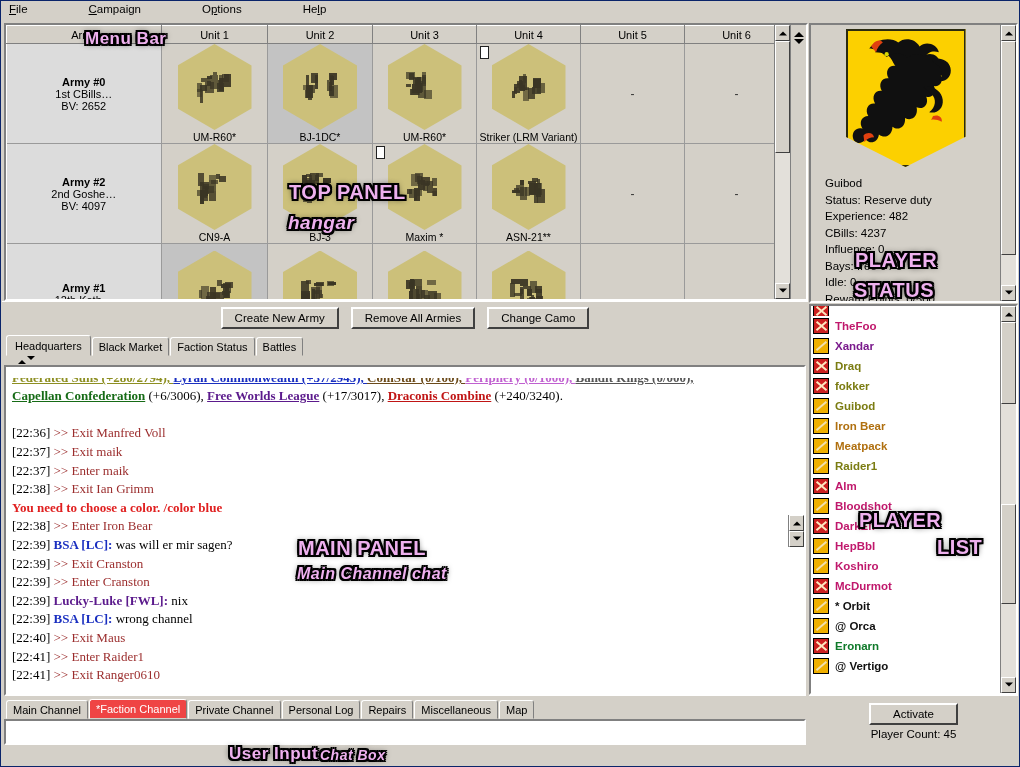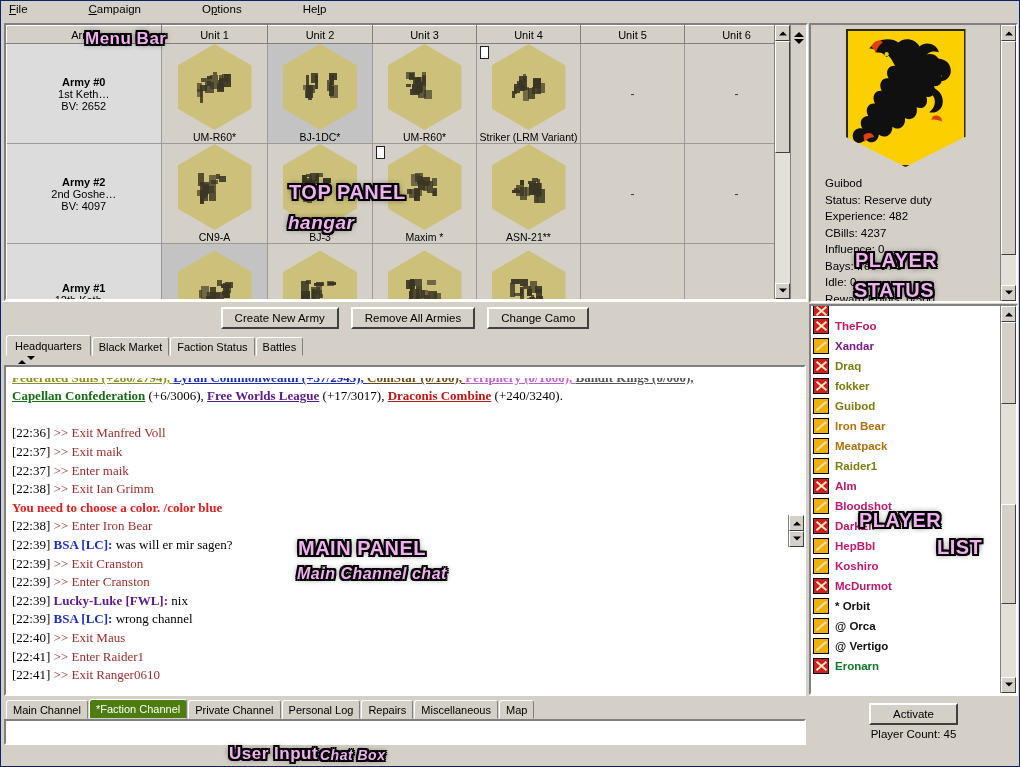--- a/index.html
+++ b/index.html
@@ -196,21 +196,21 @@
     height: 22px;
   }
   .tab {
     background: #d4d0c8;
     border: 1px solid; border-color: #ffffff #808080 #d4d0c8 #ffffff;
     border-radius: 3px 3px 0 0;
     font-size: 11px; padding: 3px 6px 2px 6px;
     cursor: pointer; color: #000; white-space: nowrap;
     position: relative; top: 1px;
   }
-  .tab.sel { background: #4d7c0f; color: #fff; font-weight: normal; padding-bottom: 3px; }
+  .tab.sel { background: #ef4444; color: #fff; font-weight: normal; padding-bottom: 3px; }
   .tabstrip.hqtabs .tab.sel2 {
     background: #d4d0c8; color:#000;
     border-bottom-color: #d4d0c8;
     padding: 4px 8px 3px 8px;
   }
 
   
   .chat-outer {
     flex: 1 1 auto;
     border: 2px solid; border-color: #808080 #ffffff #ffffff #808080;
@@ -370,21 +370,21 @@
                 <th>Unit 3</th>
                 <th>Unit 4</th>
                 <th>Unit 5</th>
                 <th>Unit 6</th>
               </tr>
             </thead>
             <tbody>
                 <tr>
                   <td class="armycell">
                     <div class="army-name">Army #0</div>
-                    <div class="army-sub">1st Keth…</div>
+                    <div class="army-sub">1st CBills…</div>
                     <div class="army-sub">BV: 2652</div>
                   </td>
                   <td>
                     <div class="hexwrap">
                       <div class="hex">
                         <div class="mekicon">
                           <span style="left: 23px; top: 6px; width: 5px; height: 13px; opacity: 0.93;"></span>
                           <span style="left: 4px; top: 18px; width: 3px; height: 13px; opacity: 0.85;"></span>
                           <span style="left: 21px; top: 11px; width: 7px; height: 9px; opacity: 0.88;"></span>
                           <span style="left: 11px; top: 4px; width: 5px; height: 3px; opacity: 0.94;"></span>
@@ -940,31 +940,31 @@
               </div>
               <span style="color: rgb(17, 17, 17);">* Orbit</span>
             </div>
             <div class="pl-row">
               <div class="pl-icon idle">
                 <i class="s1"></i>
               </div>
               <span style="color: rgb(17, 17, 17);">@ Orca</span>
             </div>
             <div class="pl-row">
+              <div class="pl-icon busy">
+                <i class="s1"></i>
+                <i class="s2"></i>
+              </div>
+              <span style="color: rgb(15, 122, 42);">Eronarn</span>
+            </div>
+            <div class="pl-row">
               <div class="pl-icon idle">
                 <i class="s1"></i>
               </div>
               <span style="color: rgb(17, 17, 17);">@ Vertigo</span>
-            </div>
-            <div class="pl-row">
-              <div class="pl-icon busy">
-                <i class="s1"></i>
-                <i class="s2"></i>
-              </div>
-              <span style="color: rgb(15, 122, 42);">Eronarn</span>
             </div>
           </div>
         <div class="vscroll">
           <div class="sb-btn up"></div>
           <div class="sb-track">
             <div class="sb-thumb" style="height:82px;margin-top:0"></div>
             <div style="height:100px"></div>
             <div class="sb-thumb" style="height:100px"></div>
           </div>
           <div class="sb-btn down"></div>

